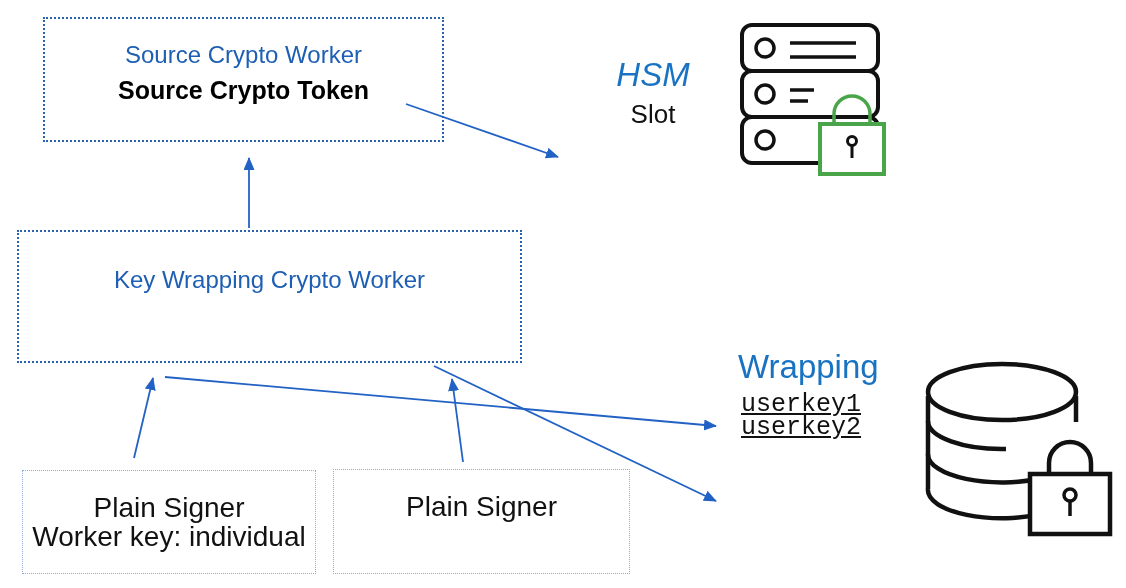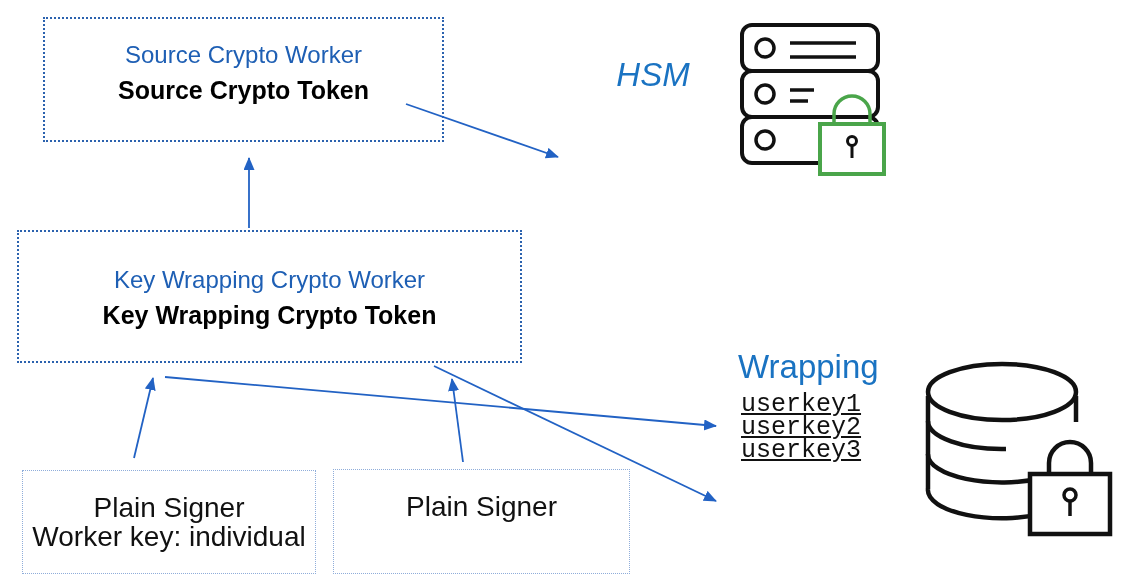--- a/index.html
+++ b/index.html
@@ -65,39 +65,38 @@
 
 <div id="canvas">
 
   <div class="abs worker-box" style="left:43px;top:17px;width:401px;height:125px;padding-top:17px;">
     <div class="worker-title">Source Crypto Worker</div>
     <div class="worker-token">Source Crypto Token</div>
   </div>
 
   <div class="abs worker-box" style="left:17px;top:230px;width:505px;height:133px;padding-top:29px;">
     <div class="worker-title">Key Wrapping Crypto Worker</div>
-    <div class="worker-token">Key Wrapping Crypto Token</div>
   </div>
 
   <div class="abs signer-box" style="left:22px;top:470px;width:294px;height:104px;padding-top:22px;">
     <div>Plain Signer</div>
     <div>Worker key: individual</div>
   </div>
 
   <div class="abs signer-box" style="left:333px;top:469px;width:297px;height:105px;padding-top:22px;">
     <div>Plain Signer</div>
   </div>
 
   <div class="abs section-label" style="left:595px;top:56px;width:116px;text-align:center;font-style:italic;">HSM</div>
+  <div class="abs plain-label" style="left:595px;top:99px;width:116px;text-align:center;">Slot</div>
 
   <div class="abs section-label" style="left:738px;top:348px;">Wrapping</div>
   <div class="abs mono" style="left:741px;top:393px;font-size:25px;line-height:23px;text-decoration:underline;">
     <div>userkey1</div>
     <div>userkey2</div>
-    <div>userkey3</div>
   </div>
 
   <svg class="abs" style="left:738px;top:20px;" width="144" height="148" viewBox="0 0 144 148">
     <rect class="icon-black" x="4" y="5" width="136" height="46" rx="10" stroke-width="4"></rect>
     <rect class="icon-black" x="4" y="51" width="136" height="46" rx="10" stroke-width="4"></rect>
     <rect class="icon-black" x="4" y="97" width="136" height="46" rx="10" stroke-width="4"></rect>
     <circle class="icon-black" cx="27" cy="28" r="9" stroke-width="3.5"></circle>
     <circle class="icon-black" cx="27" cy="74" r="9" stroke-width="3.5"></circle>
     <circle class="icon-black" cx="27" cy="120" r="9" stroke-width="3.5"></circle>
     <line class="icon-black" x1="52" y1="23" x2="118" y2="23" stroke-width="3.5"></line>

